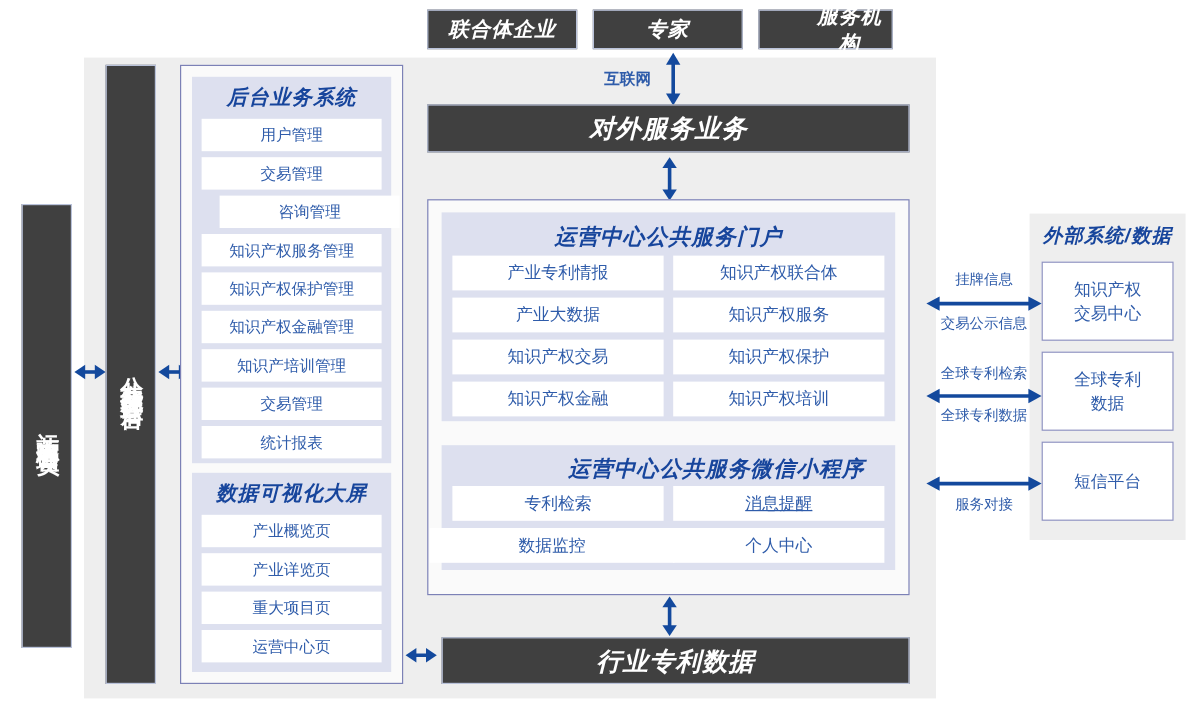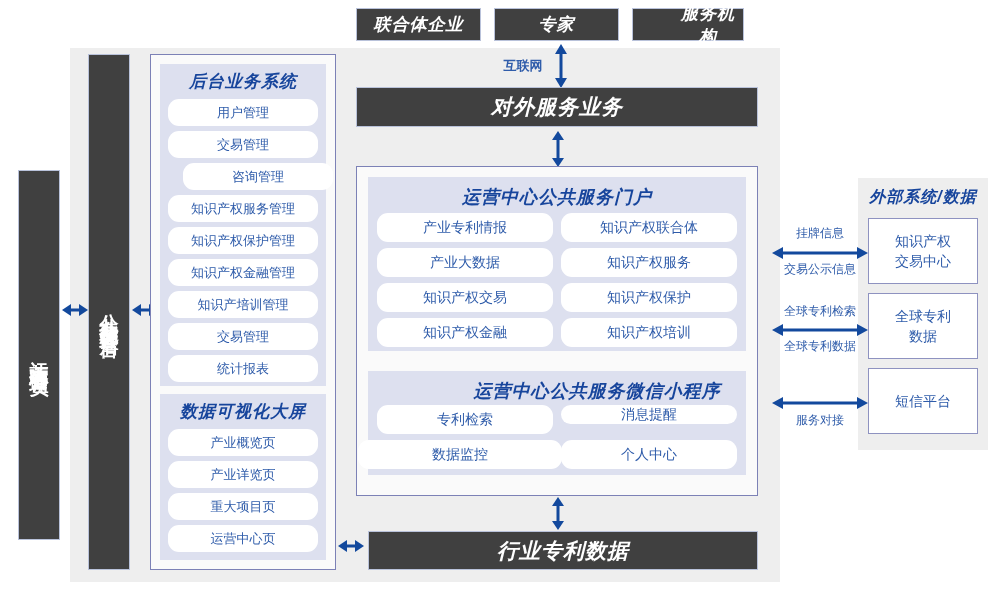--- a/index.html
+++ b/index.html
@@ -48,21 +48,20 @@
     font-style:italic;
     color:#17459c;
     letter-spacing:1px;
   }
   .cell{
     background:#ffffff;
     color:#2f5caa;
     display:flex;align-items:center;justify-content:center;
     text-align:center;
     white-space:nowrap;
-    border-radius:11px;
   }
 
   
   .ext-col{background:#eeeeee;}
   .ext-title{
     text-align:center;font-weight:bold;font-style:italic;
     color:#17459c;letter-spacing:1px;
   }
   .ext-box{
     background:#ffffff;
@@ -165,21 +164,21 @@
 <div class="abs cell" style="left:561px;top:213px;width:176px;height:29px;font-size:14px;">知识产权联合体</div>
 <div class="abs cell" style="left:561px;top:248px;width:176px;height:29px;font-size:14px;">知识产权服务</div>
 <div class="abs cell" style="left:561px;top:283px;width:176px;height:29px;font-size:14px;">知识产权保护</div>
 <div class="abs cell" style="left:561px;top:318px;width:176px;height:29px;font-size:14px;">知识产权培训</div>
 
 <div class="abs group" style="left:368px;top:371px;width:378px;height:104px;"></div>
 <div class="abs group-title" style="left:368px;top:379px;width:378px;font-size:18px;margin-left:40px;">运营中心公共服务微信小程序</div>
 
 <div class="abs cell" style="left:377px;top:405px;width:176px;height:29px;font-size:14px;">专利检索</div>
 <div class="abs cell" style="left:358px;top:440px;width:204px;height:29px;font-size:14px;">数据监控</div>
-<div class="abs cell" style="left:561px;top:405px;width:176px;height:19px;font-size:14px;">消息提醒</div>
+<div class="abs cell" style="left:561px;top:405px;width:176px;height:29px;font-size:14px;text-decoration:underline;">消息提醒</div>
 <div class="abs cell" style="left:561px;top:440px;width:176px;height:29px;font-size:14px;">个人中心</div>
 
 <svg class="abs" style="left:548px;top:497px;width:20px;height:33px;" viewBox="0 0 20 33">
   <line x1="10" y1="5" x2="10" y2="28" stroke="#13499d" stroke-width="3"></line>
   <polygon points="10,0 4,9 16,9" fill="#13499d"></polygon>
   <polygon points="10,33 4,24 16,24" fill="#13499d"></polygon>
 </svg>
 
 <div class="abs bluebar" style="left:368px;top:531px;width:390px;height:39px;font-size:21px;">行业专利数据</div>
 

